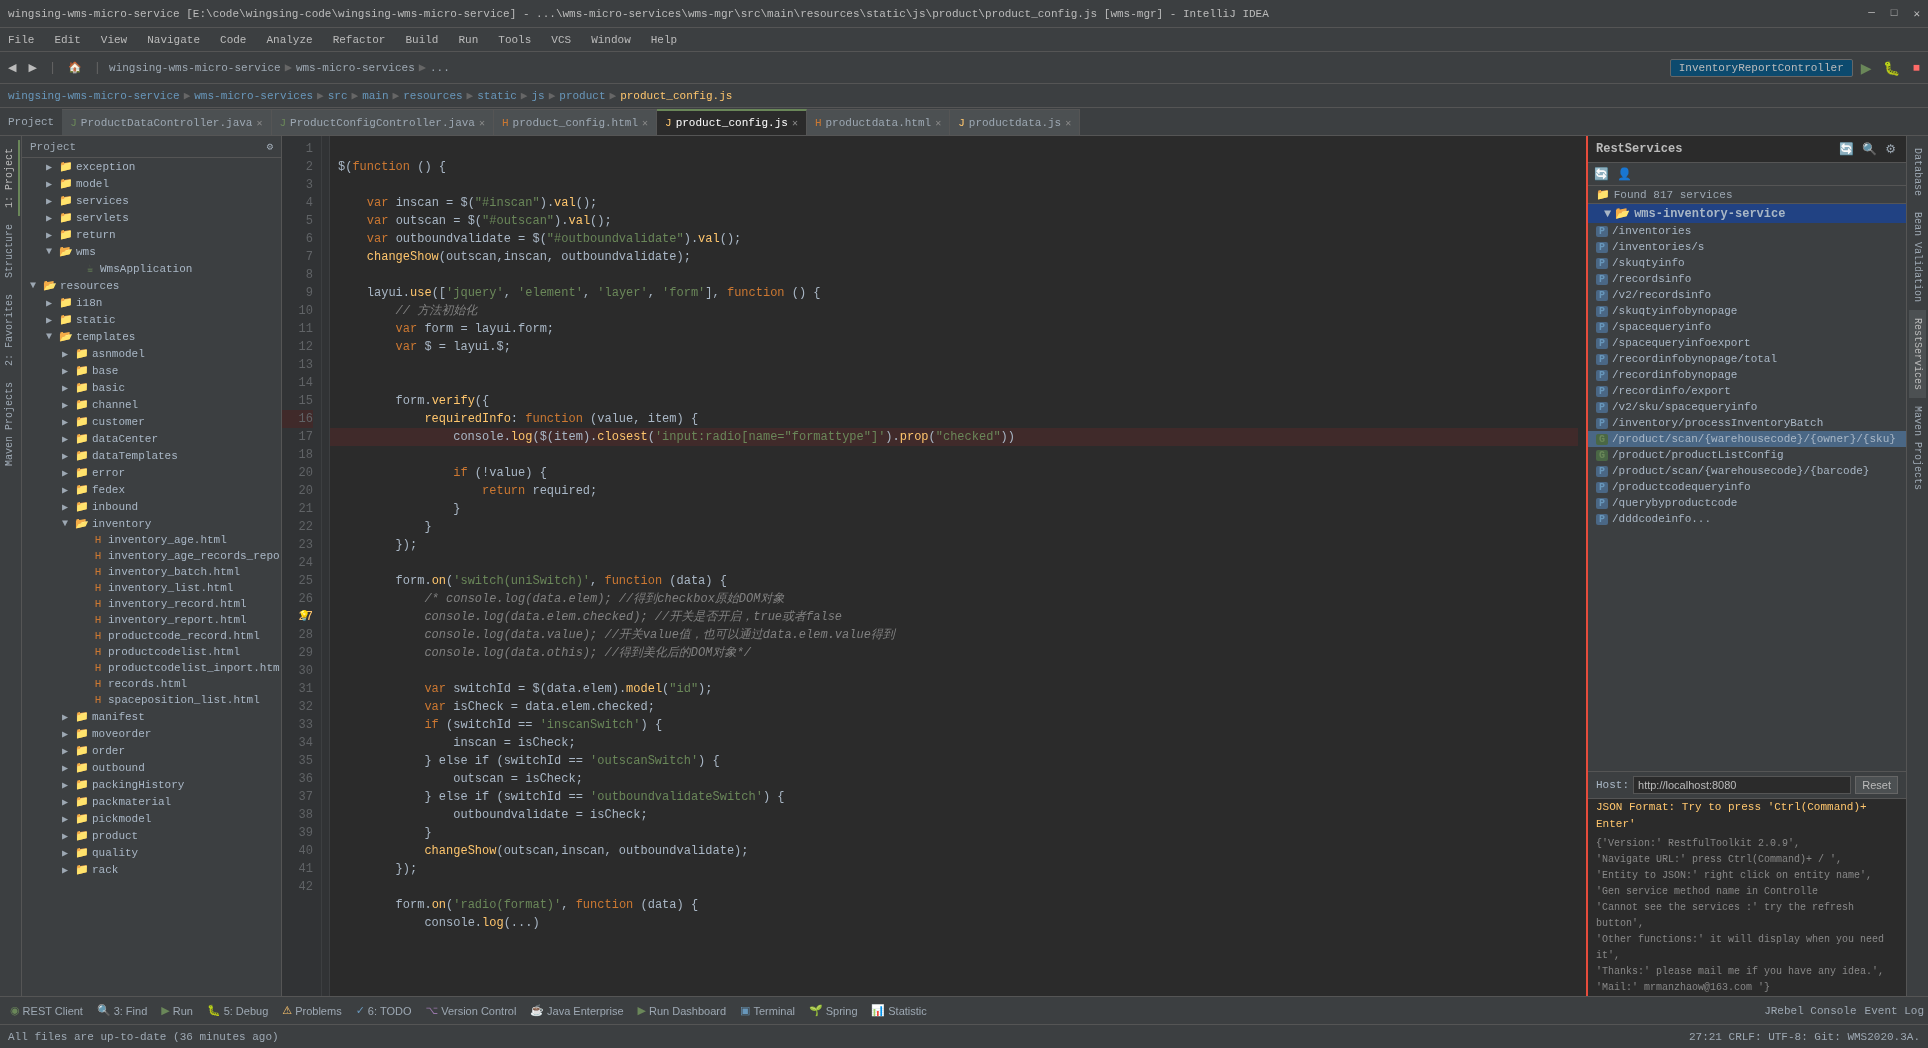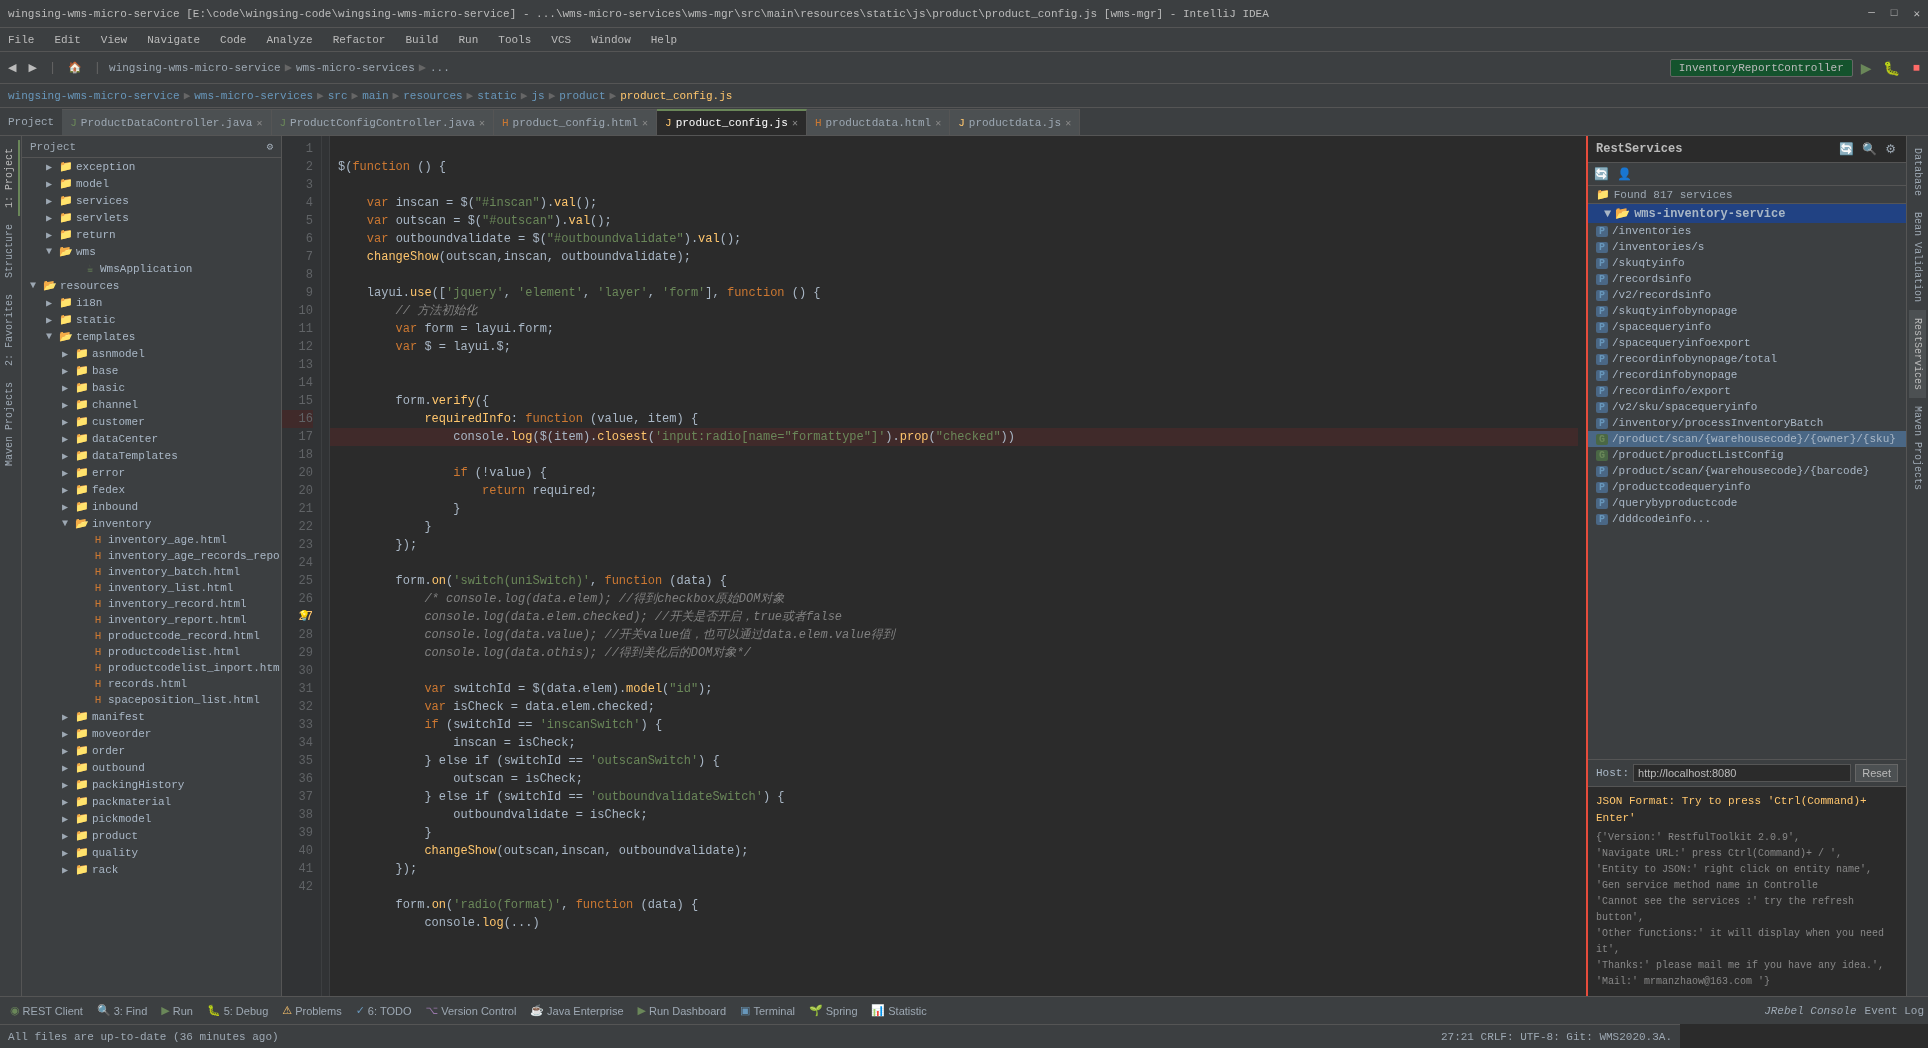--- a/index.html
+++ b/index.html
@@ -23,21 +23,21 @@
     
     .tab-bar { background: #3c3f41; height: 28px; display: flex; align-items: flex-end; border-bottom: 1px solid #555; overflow: hidden; }
     .tab { background: #4c5052; height: 26px; display: flex; align-items: center; padding: 0 8px; font-size: 11px; color: #9da8b3; cursor: pointer; border-right: 1px solid #555; border-top: 1px solid #555; gap: 4px; white-space: nowrap; }
     .tab.active { background: #2b2b2b; color: #fff; border-top: 2px solid #6a8759; }
     .tab-close { color: #888; font-size: 10px; cursor: pointer; }
 
     
     .main-layout { display: flex; height: calc(1048px - 28px - 24px - 32px - 24px - 28px - 24px); }
 
     
-    .status-bar { background: #3c3f41; height: 24px; display: flex; align-items: center; padding: 0 8px; color: #9da8b3; font-size: 11px; border-top: 1px solid #555; justify-content: space-between; position: fixed; bottom: 0; width: 1680px; }
+    .status-bar { background: #3c3f41; height: 24px; display: flex; align-items: center; padding: 0 8px; color: #9da8b3; font-size: 11px; border-top: 1px solid #555; justify-content: space-between; position: fixed; bottom: 0; width: 1928px; }
 
     
     .bottom-toolbar { background: #3c3f41; height: 28px; display: flex; align-items: center; padding: 0 4px; border-top: 1px solid #555; position: fixed; bottom: 24px; width: 1928px; gap: 2px; }
     .bottom-btn { background: none; border: none; color: #9da8b3; cursor: pointer; padding: 2px 6px; font-size: 11px; display: flex; align-items: center; gap: 3px; }
     .bottom-btn .icon { color: #6a8759; }
     .bottom-btn .icon-orange { color: #cc7832; }
     .bottom-btn .icon-blue { color: #6897bb; }
     .bottom-btn .icon-yellow { color: #ffc66d; }
     .bottom-btn .icon-purple { color: #9876aa; }
 
@@ -65,21 +65,21 @@
     .service-list { flex: 1; overflow-y: auto; font-size: 11px; }
     .service-item { padding: 2px 8px; cursor: pointer; white-space: nowrap; overflow: hidden; text-overflow: ellipsis; display: flex; align-items: center; gap: 4px; }
     .service-item.selected { background: #214283; }
     .service-item.highlighted { background: #4a6785; }
     .service-badge { font-size: 10px; padding: 0 3px; border-radius: 2px; font-weight: bold; }
     .badge-p { background: #4a6785; color: #6897bb; }
     .badge-g { background: #4a6745; color: #6a8759; }
     .host-bar { padding: 4px 8px; border-top: 1px solid #555; display: flex; align-items: center; gap: 4px; font-size: 11px; }
     .host-input { flex: 1; background: #2b2b2b; border: 1px solid #555; color: #bbb; padding: 2px 4px; font-size: 11px; }
     .reset-btn { background: #4c5052; border: 1px solid #666; color: #bbb; padding: 2px 6px; cursor: pointer; font-size: 11px; }
-    .json-format { padding: 6px 8px; background: #2b2b2b; border-top: 1px solid #555; font-size: 11px; color: #9da8b3; line-height: 1.5; flex-shrink: 0; }
+    .json-format { padding: 0 8px; background: #2b2b2b; border-top: 1px solid #555; font-size: 11px; color: #9da8b3; line-height: 1.5; flex-shrink: 0; }
 
     
     .side-tabs { width: 22px; background: #3c3f41; border-right: 1px solid #555; display: flex; flex-direction: column; align-items: center; padding-top: 4px; gap: 0; }
     .side-tab { writing-mode: vertical-rl; transform: rotate(180deg); font-size: 10px; color: #9da8b3; padding: 8px 3px; cursor: pointer; border-left: 2px solid transparent; }
     .side-tab.active { border-left: 2px solid #6a8759; color: #bbb; }
 
     .right-side-tabs { width: 22px; background: #3c3f41; border-left: 1px solid #555; display: flex; flex-direction: column; align-items: center; padding-top: 4px; }
     .right-side-tab { writing-mode: vertical-rl; font-size: 10px; color: #9da8b3; padding: 8px 3px; cursor: pointer; }
 
     
@@ -131,21 +131,21 @@
   <button class="toolbar-btn">▶</button>
   <span style="color:#666; margin:0 4px;">|</span>
   <button class="toolbar-btn">🏠</button>
   <span style="color:#666; margin:0 4px;">|</span>
   <span style="color:#9da8b3; font-size:11px;">wingsing-wms-micro-service</span>
   <span style="color:#666;">▶</span>
   <span style="color:#9da8b3; font-size:11px;">wms-micro-services</span>
   <span style="color:#666;">▶</span>
   <span style="color:#9da8b3; font-size:11px;">...</span>
   <span style="margin-left:auto; display:flex; align-items:center; gap:4px;">
-    <span style="background:#14532d; border:1px solid #666; padding:2px 8px; font-size:11px; color:#bbb; border-radius:2px;">InventoryReportController</span>
+    <span style="background:#0c4a6e; border:1px solid #666; padding:2px 8px; font-size:11px; color:#bbb; border-radius:2px;">InventoryReportController</span>
     <button class="toolbar-btn" style="color:#6a8759; font-size:14px;">▶</button>
     <button class="toolbar-btn" style="color:#6897bb; font-size:14px;">🐛</button>
     <button class="toolbar-btn" style="color:#ff6b68; font-size:14px;">⏹</button>
   </span>
 </div>
 
 <div class="breadcrumb">
   <span style="cursor:pointer; color:#6897bb;">wingsing-wms-micro-service</span>
   <span class="breadcrumb-sep">▶</span>
   <span style="cursor:pointer; color:#6897bb;">wms-micro-services</span>
@@ -792,21 +792,21 @@
   </button>
   <button class="bottom-btn">
     <span class="icon" style="color:#6a8759;">🌱</span>
     <span>Spring</span>
   </button>
   <button class="bottom-btn">
     <span class="icon-blue">📊</span>
     <span>Statistic</span>
   </button>
   <div style="margin-left:auto; display:flex; gap:8px; align-items:center;">
-    <span style="color:#9da8b3; font-size:11px; cursor:pointer;font-style:italic;">JRebel Console</span>
+    <span style="color:#9da8b3; font-size:11px; cursor:pointer;">JRebel Console</span>
     <span style="color:#9da8b3; font-size:11px; cursor:pointer;">Event Log</span>
   </div>
 </div>
 
 <div class="status-bar">
   <span>All files are up-to-date (36 minutes ago)</span>
   <span>27:21  CRLF:  UTF-8:  Git: WMS2020.3A.</span>
 </div>
 
 </body></html>

